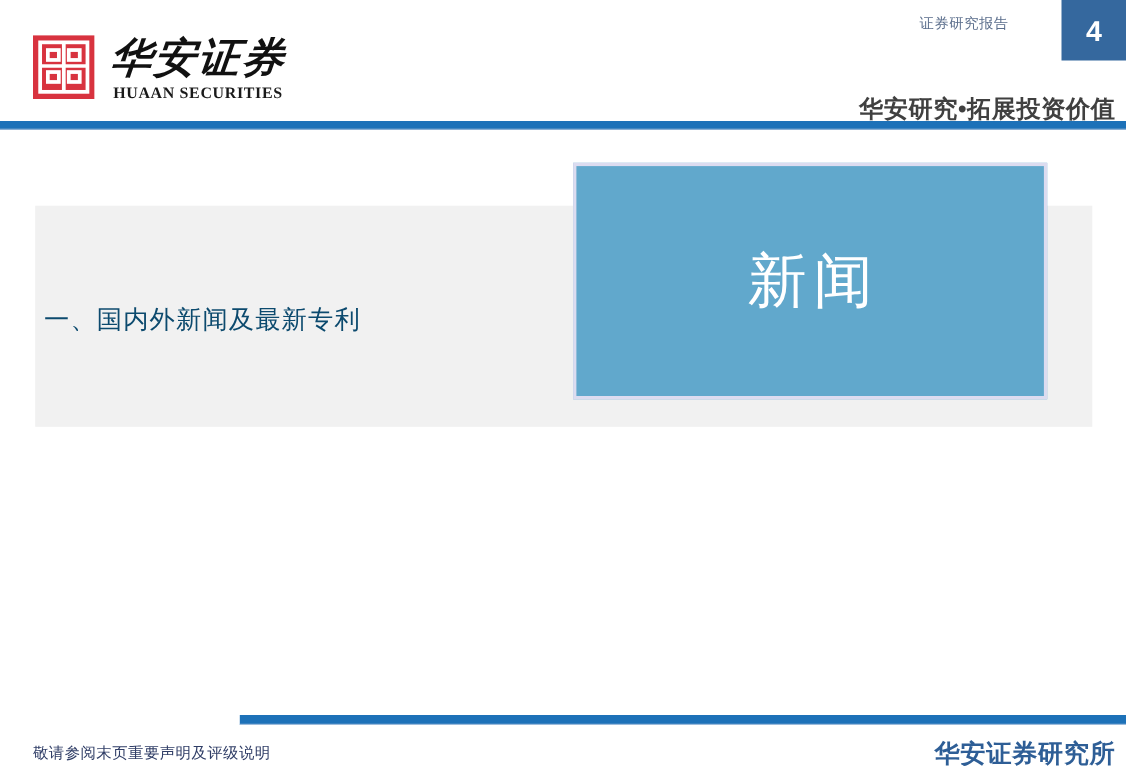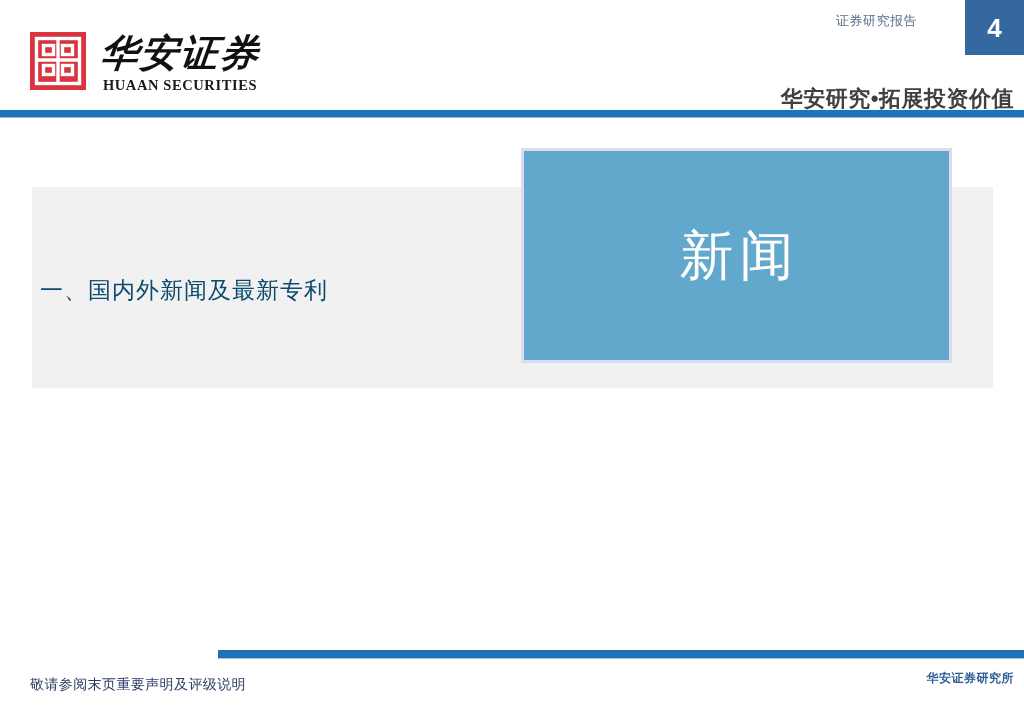--- a/index.html
+++ b/index.html
@@ -180,21 +180,21 @@
     letter-spacing: 0.4px;
     white-space: nowrap;
     margin-left: 16px;
   }
   .footer-brand {
     position: absolute;
     right: 10px;
     top: 670px;
     color: #2E5E96;
     font-family: "Liberation Sans", "DejaVu Sans", sans-serif;
-    font-size: 12px;
+    font-size: 23px;
     font-weight: bold;
     letter-spacing: 0.5px;
     white-space: nowrap;
   }
 </style>
 </head>
 <body>
 
 <div id="slide">
 

